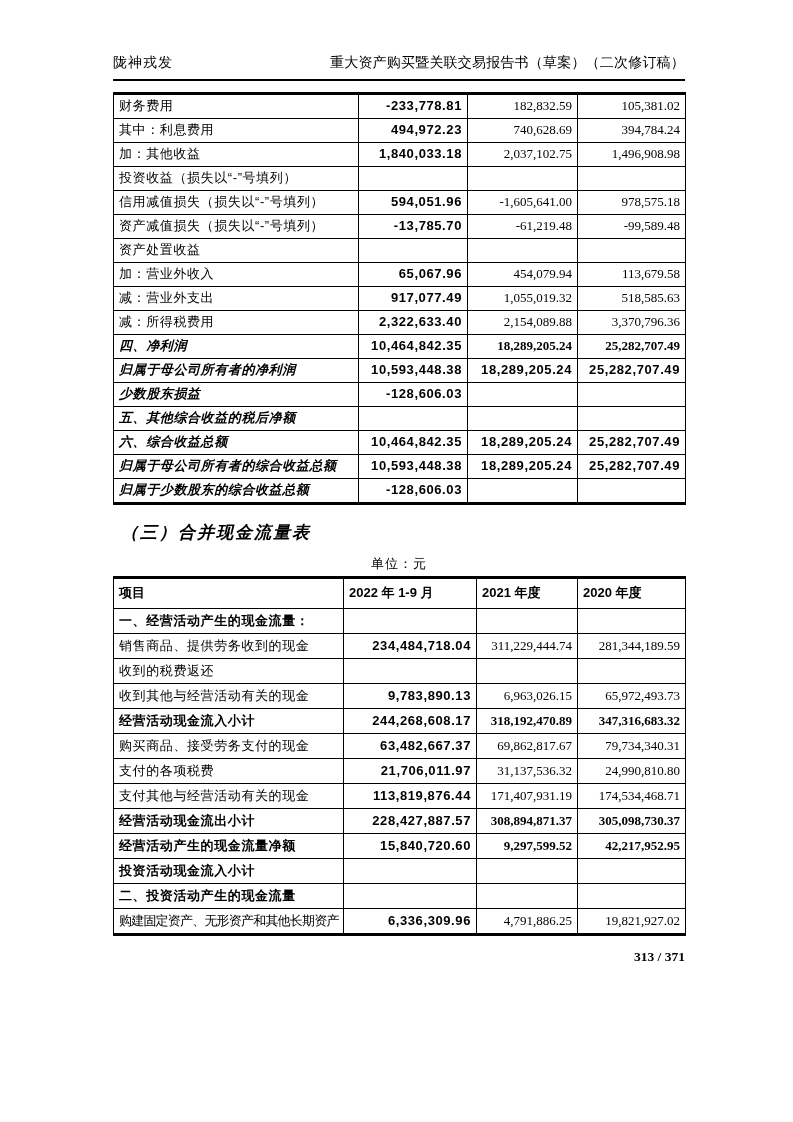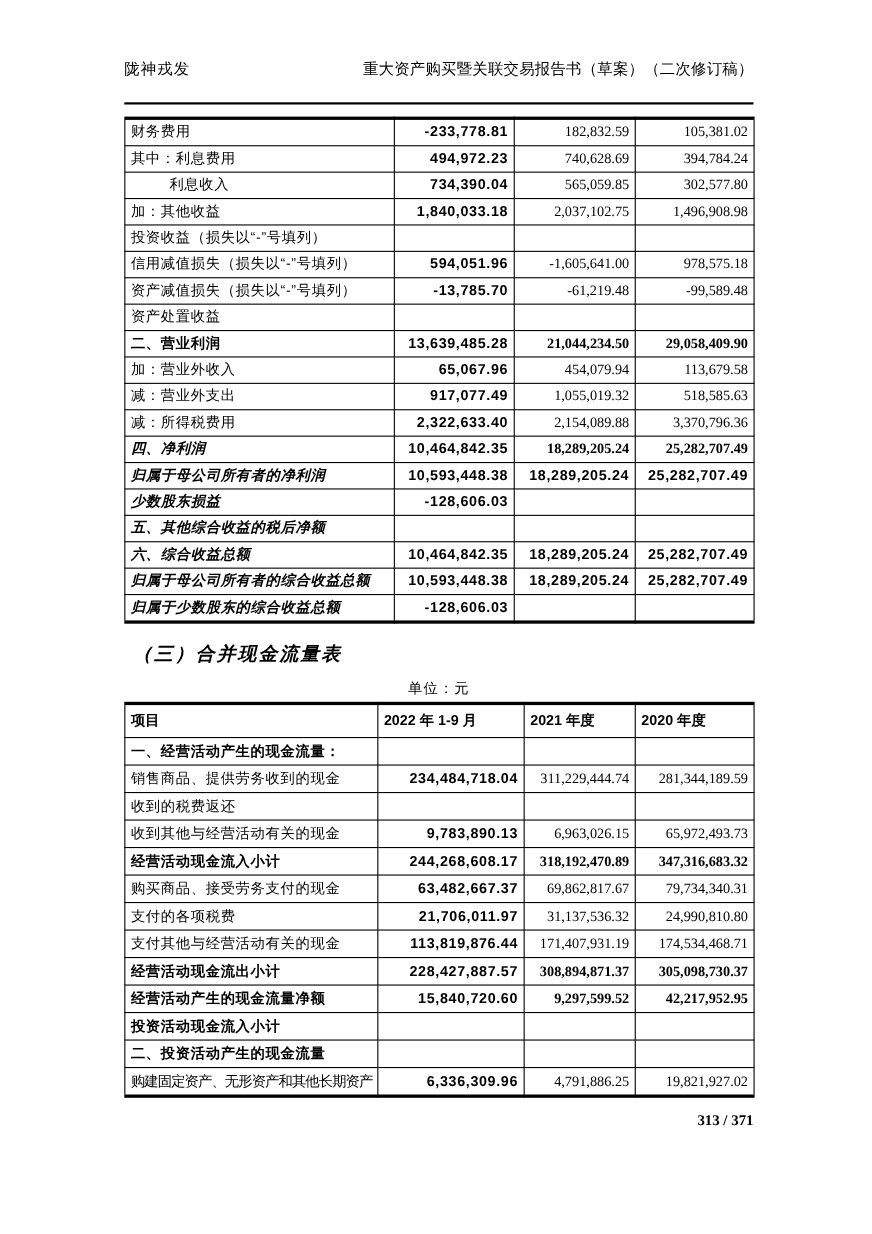--- a/index.html
+++ b/index.html
@@ -5,21 +5,21 @@
   html,body{margin:0;padding:0;}
   body{
     width:793px;height:1122px;background:#ffffff;color:#000;
     font-family:"Liberation Sans",sans-serif;position:relative;overflow:hidden;
   }
   .page{position:absolute;left:113px;top:54px;width:572px;}
   
   .hdr{
     display:flex;justify-content:space-between;align-items:flex-end;
     font-family:"Liberation Serif",serif;font-size:14px;
-    padding-bottom:21px;border-bottom:2px solid #000;
+    padding-bottom:7px;border-bottom:2px solid #000;
   }
   .hdr .hl{letter-spacing:1px;}
   .hdr .hr{letter-spacing:0.2px;}
   
   table.fin{
     width:572px;border-collapse:collapse;table-layout:fixed;
     border-top:3px solid #000;border-bottom:3px solid #000;
     border-left:1px solid #000;border-right:1px solid #000;
   }
   .t1{margin-top:11px;}
@@ -78,26 +78,20 @@
           <td class="num serif">182,832.59</td>
           <td class="num serif">105,381.02</td>
         </tr>
         <tr>
           <td class="item ls-song">其中：利息费用</td>
           <td class="num sansb">494,972.23</td>
           <td class="num serif">740,628.69</td>
           <td class="num serif">394,784.24</td>
         </tr>
         <tr>
-          <td class="item ls-song ind">利息收入</td>
-          <td class="num sansb">734,390.04</td>
-          <td class="num serif">565,059.85</td>
-          <td class="num serif">302,577.80</td>
-        </tr>
-        <tr>
           <td class="item ls-song">加：其他收益</td>
           <td class="num sansb">1,840,033.18</td>
           <td class="num serif">2,037,102.75</td>
           <td class="num serif">1,496,908.98</td>
         </tr>
         <tr>
           <td class="item ls-song">投资收益（损失以“-”号填列）</td>
           <td class="num sansb"></td>
           <td class="num serif"></td>
           <td class="num serif"></td>
@@ -112,26 +106,20 @@
           <td class="item ls-song">资产减值损失（损失以“-”号填列）</td>
           <td class="num sansb">-13,785.70</td>
           <td class="num serif">-61,219.48</td>
           <td class="num serif">-99,589.48</td>
         </tr>
         <tr>
           <td class="item ls-song">资产处置收益</td>
           <td class="num sansb"></td>
           <td class="num serif"></td>
           <td class="num serif"></td>
-        </tr>
-        <tr>
-          <td class="item ls-hei">二、营业利润</td>
-          <td class="num sansb">13,639,485.28</td>
-          <td class="num serifb">21,044,234.50</td>
-          <td class="num serifb">29,058,409.90</td>
         </tr>
         <tr>
           <td class="item ls-song">加：营业外收入</td>
           <td class="num sansb">65,067.96</td>
           <td class="num serif">454,079.94</td>
           <td class="num serif">113,679.58</td>
         </tr>
         <tr>
           <td class="item ls-song">减：营业外支出</td>
           <td class="num sansb">917,077.49</td>

